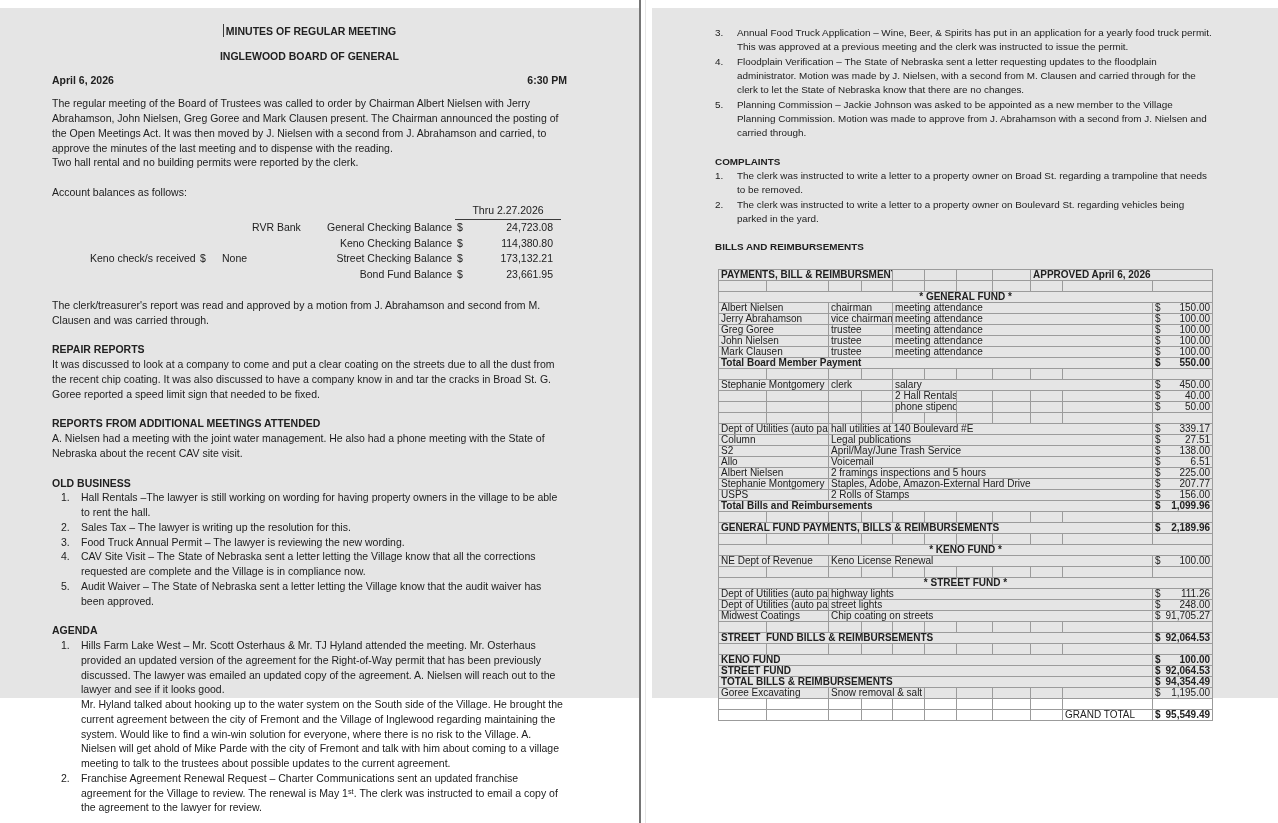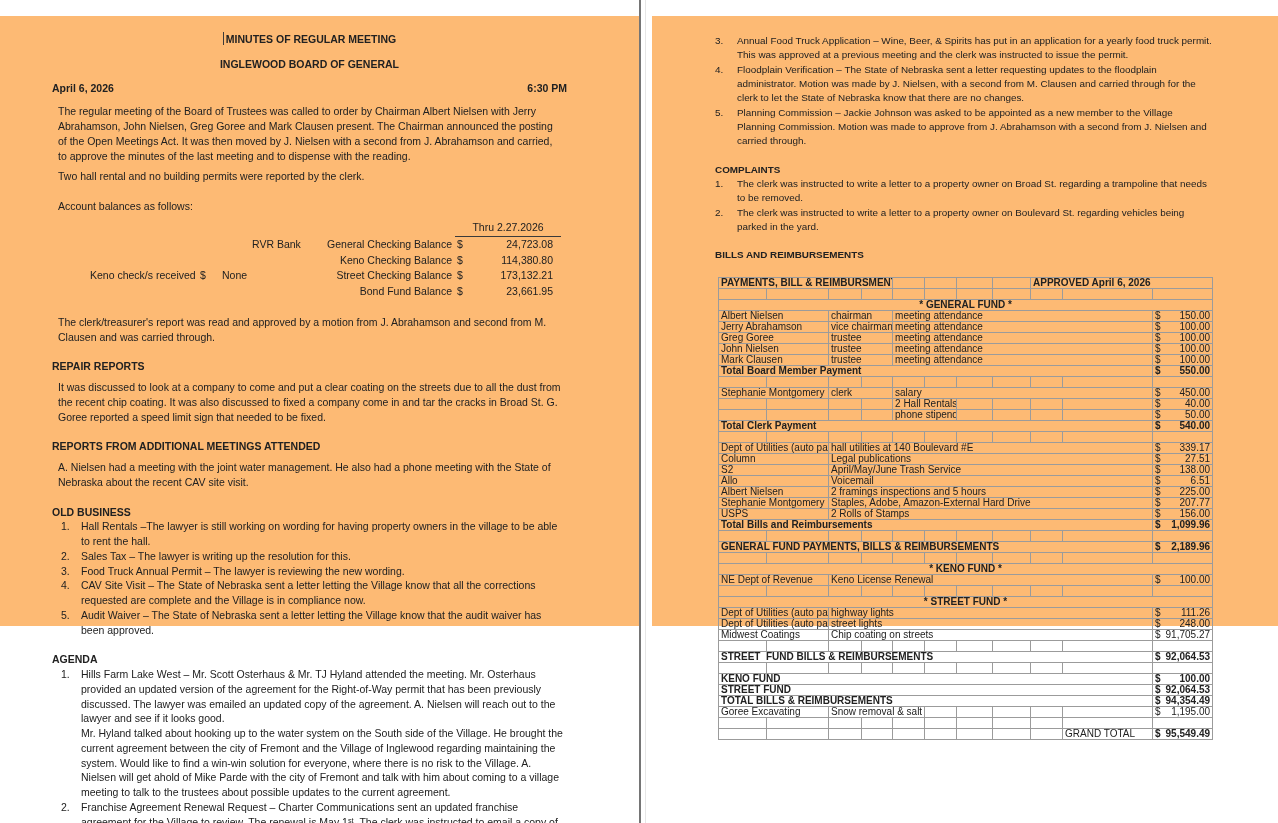--- a/index.html
+++ b/index.html
@@ -1,32 +1,32 @@
 <!DOCTYPE html>
 <html><head>
 <meta charset="utf-8">
 <style>
   html,body{margin:0;padding:0;}
   body{
     width:1278px;height:823px;position:relative;background:#ffffff;
     font-family:"Liberation Sans",sans-serif;color:#212121;overflow:hidden;
   }
-  .page{position:absolute;top:16px;height:610px;background:#fdba74;}
+  .page{position:absolute;top:8px;height:690px;background:#e5e5e5;}
   #page-left{left:0;width:639px;}
   #page-right{left:652px;width:626px;}
   .divider{position:absolute;left:639px;top:0;width:2px;height:823px;background:#757575;}
   .divider2{position:absolute;left:645px;top:0;width:1px;height:823px;background:#e6e6e6;}
 
   
   .pl-inner{padding:16px 72px 0 52px;font-size:10.5px;line-height:14.75px;}
   .doc-title{font-weight:bold;text-align:center;}
   .cursor{display:inline-block;width:1px;height:13px;background:#3a3a3a;margin-right:2px;vertical-align:-2px;}
   .doc-subtitle{font-weight:bold;text-align:center;margin-top:10px;}
   .date-row{display:flex;justify-content:space-between;font-weight:bold;margin-top:9px;}
-  .para{margin:6px;}
+  .para{margin:0;}
   .intro{margin-top:9px;}
   .balances-intro{margin-top:15px;}
   .clerk{margin-top:14px;}
   .h{font-weight:bold;margin-top:15px;}
   .li{display:flex;align-items:flex-start;}
   #page-left .num{flex:none;width:20px;padding-left:9px;}
   #page-right .num{flex:none;width:22px;}
   .li-text{flex:1;}
 
   
@@ -95,21 +95,21 @@
       <span class="bal-a r2">173,132.21</span>
 
       <span class="bal-label r3">Bond Fund Balance</span>
       <span class="bal-d r3">$</span>
       <span class="bal-a r3">23,661.95</span>
     </div>
 
     <div class="para clerk">The clerk/treasurer's report was read and approved by a motion from J. Abrahamson and second from M. Clausen and was carried through.</div>
     <div id="p1-blocks">
         <div class="h">REPAIR REPORTS</div>
-        <div class="para">It was discussed to look at a company to come and put a clear coating on the streets due to all the dust from the recent chip coating. It was also discussed to fixed a company come in and tar the cracks in Broad St. G. Goree reported a speed limit sign that needed to be fixed.</div>
+        <div class="para">It was discussed to look at a company to come and put a clear coating on the streets due to all the dust from the recent chip coating. It was also discussed to have a company know in and tar the cracks in Broad St. G. Goree reported a speed limit sign that needed to be fixed.</div>
         <div class="h">REPORTS FROM ADDITIONAL MEETINGS ATTENDED</div>
         <div class="para">A. Nielsen had a meeting with the joint water management. He also had a phone meeting with the State of Nebraska about the recent CAV site visit.</div>
         <div class="h">OLD BUSINESS</div>
         <div class="list">
           <div class="li">
             <span class="num">1.</span>
             <div class="li-text">
               <div class="li-para">Hall Rentals –The lawyer is still working on wording for having property owners in the village to be able to rent the hall.</div>
             </div>
           </div>
@@ -310,24 +310,20 @@
             <td></td>
             <td></td>
             <td></td>
             <td colspan="2">phone stipend</td>
             <td></td>
             <td></td>
             <td></td>
             <td></td>
             <td class="amt"><span class="d">$</span><span class="v">50.00</span></td>
           </tr>
-          <tr class="t-tot">
-            <td class="bold" colspan="10">Total Clerk Payment</td>
-            <td class="amt bold"><span class="d">$</span><span class="v">540.00</span></td>
-          </tr>
           <tr class="t-spacer">
             <td></td>
             <td></td>
             <td></td>
             <td></td>
             <td></td>
             <td></td>
             <td></td>
             <td></td>
             <td></td>

